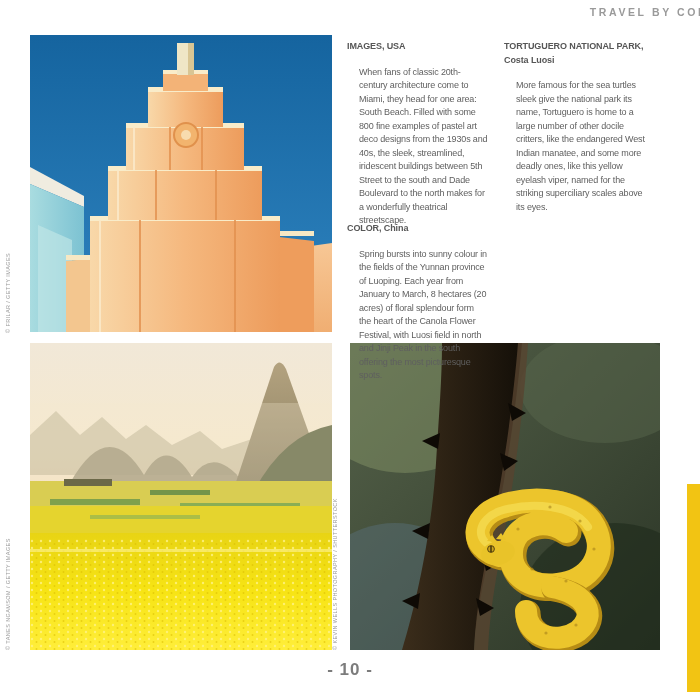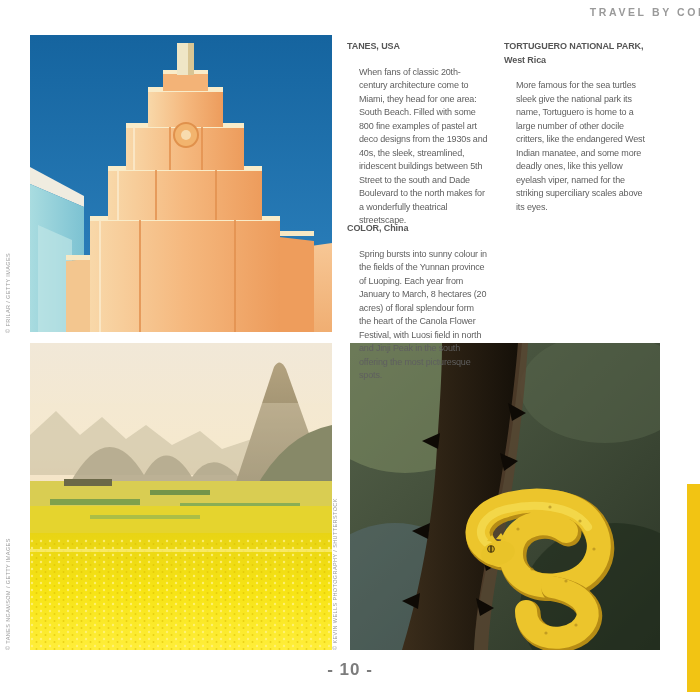--- a/index.html
+++ b/index.html
@@ -222,26 +222,26 @@
           <circle cx="216" cy="238" r="1.6"></circle>
         <circle cx="182" cy="226" r="1.6"></circle>
           <circle cx="226" cy="282" r="1.6"></circle>
         <circle cx="196" cy="290" r="1.6"></circle>
           <circle cx="168" cy="186" r="1.6"></circle>
       </g>
     </svg>
   </div>
 
   <div class="text-col col-miami">
-    <h3 class="article-heading">TANES, USA</h3>
+    <h3 class="article-heading">IMAGES, USA</h3>
     <p class="article-body">When fans of classic 20th-century architecture come to Miami, they head for one area: South Beach. Filled with some 800 fine examples of pastel art deco designs from the 1930s and 40s, the sleek, streamlined, iridescent buildings between 5th Street to the south and Dade Boulevard to the north makes for a wonderfully theatrical streetscape.</p>
   </div>
 
   <div class="text-col col-tortuguero">
-    <h3 class="article-heading">TORTUGUERO NATIONAL PARK, West Rica</h3>
+    <h3 class="article-heading">TORTUGUERO NATIONAL PARK, Costa Luosi</h3>
     <p class="article-body">More famous for the sea turtles sleek give the national park its name, Tortuguero is home to a large number of other docile critters, like the endangered West Indian manatee, and some more deadly ones, like this yellow eyelash viper, named for the striking superciliary scales above its eyes.</p>
   </div>
 
   <div class="text-col col-yunnan">
     <h3 class="article-heading">COLOR, China</h3>
     <p class="article-body">Spring bursts into sunny colour in the fields of the Yunnan province of Luoping. Each year from January to March, 8 hectares (20 acres) of floral splendour form the heart of the Canola Flower Festival, with Luosi field in north and Jinji Peak in the south offering the most picturesque spots.</p>
   </div>
 
   <div class="vcredit credit-miami">© FRILAR / GETTY IMAGES</div>
   <div class="vcredit credit-canola">© TANES NGAMSOM / GETTY IMAGES</div>

